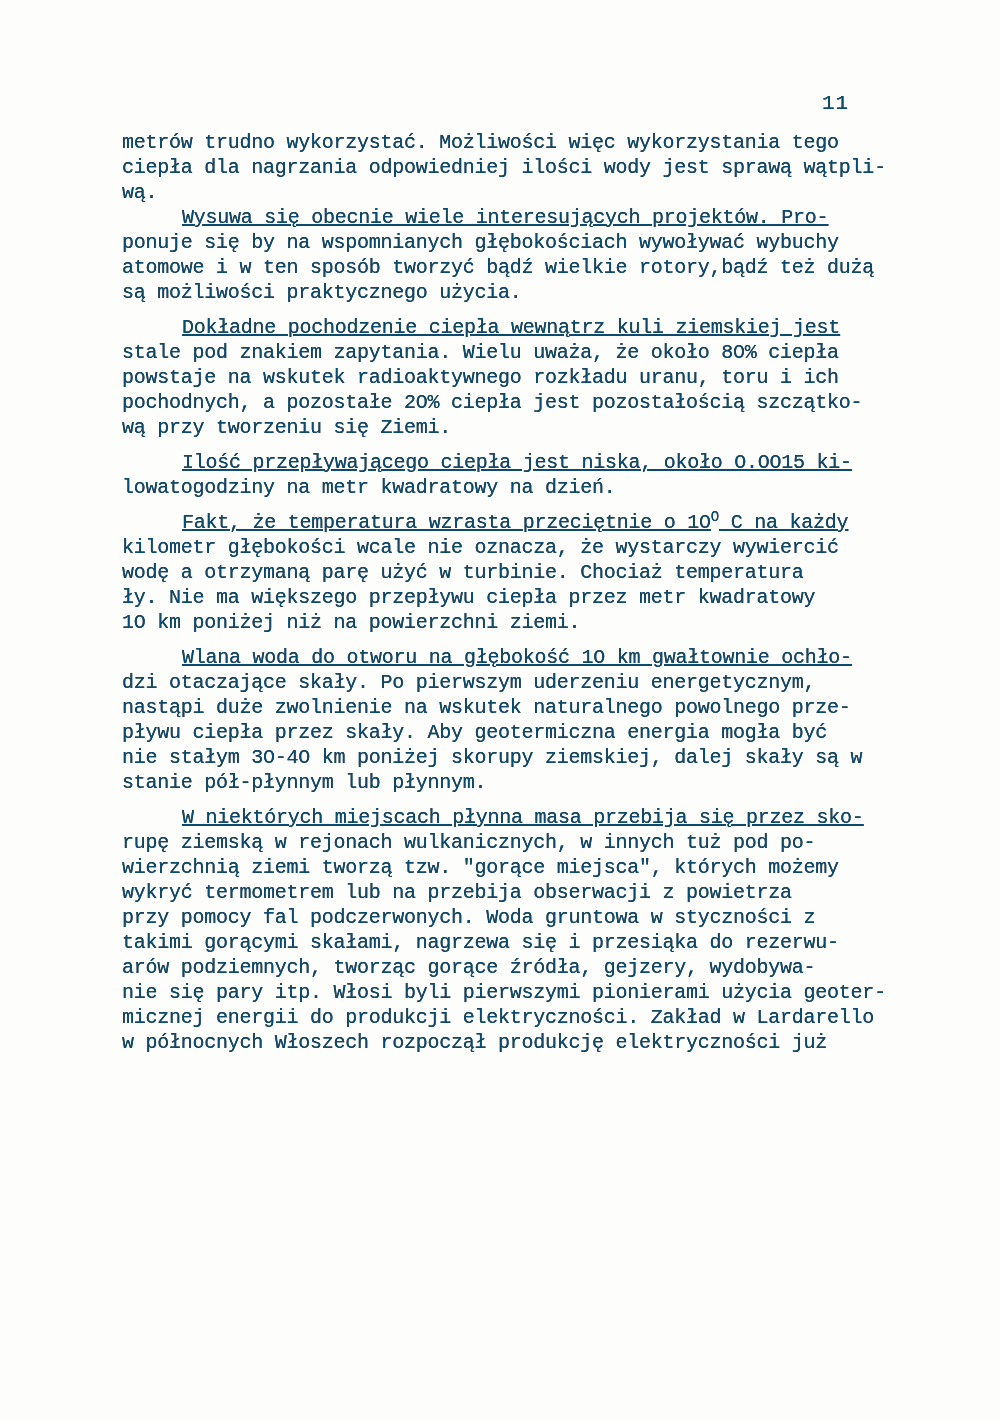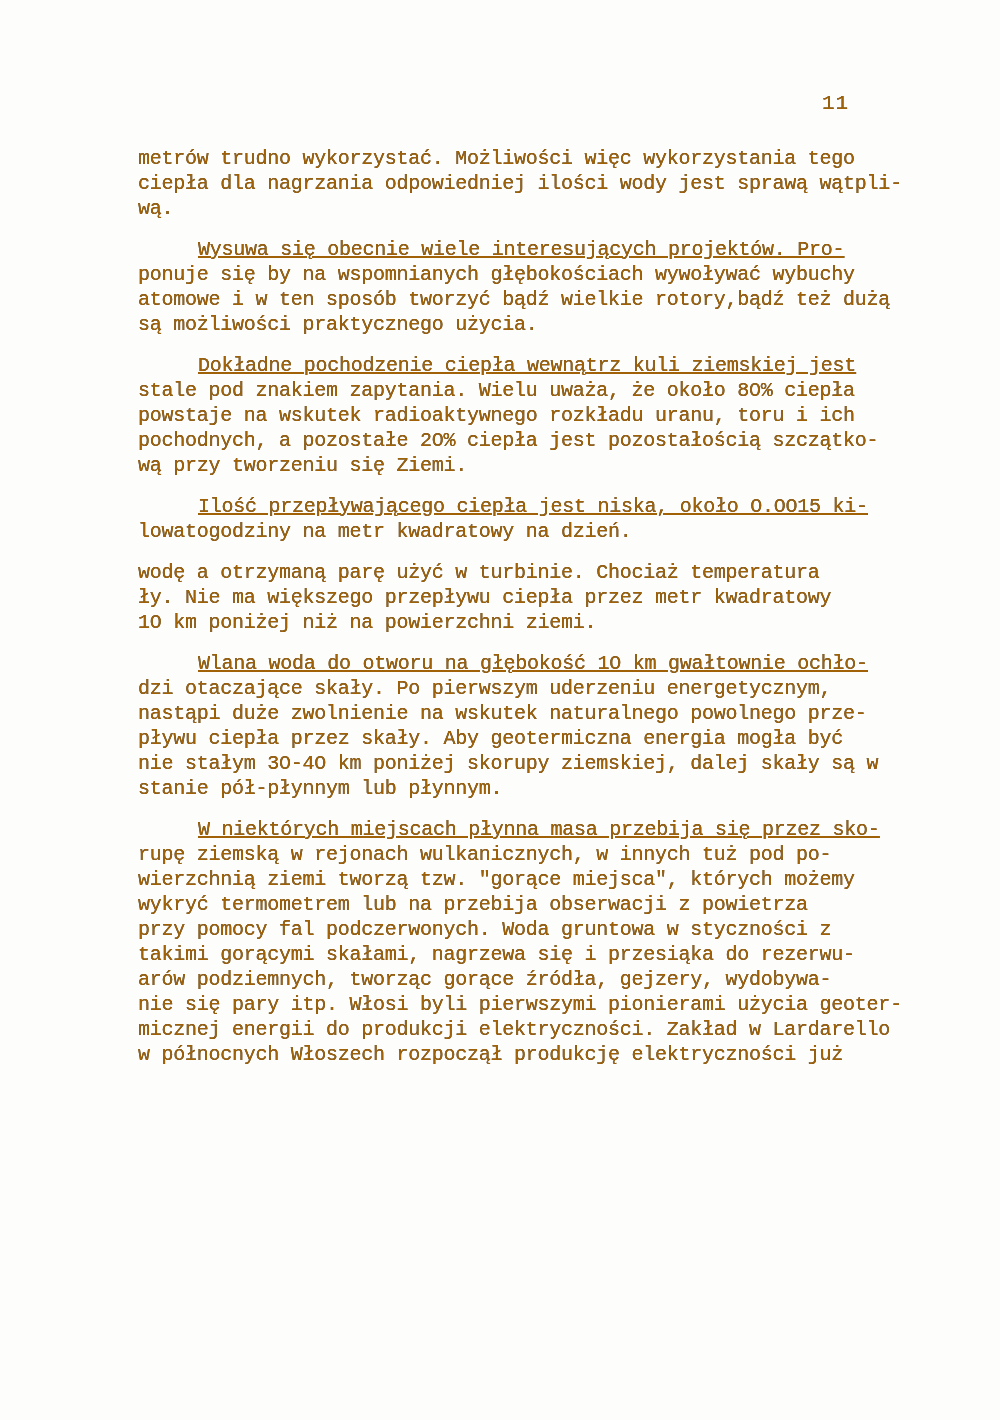--- a/index.html
+++ b/index.html
@@ -7,40 +7,40 @@
     padding: 0;
     background: #ffffff;
   }
   .sheet {
     position: relative;
     width: 1000px;
     height: 1420px;
     background: #fdfdfc;
     overflow: hidden;
     font-family: "Liberation Mono", "DejaVu Sans Mono", monospace;
-    color: #a16207;
+    color: #0c4a6e;
   }
   .page-number {
     position: absolute;
     top: 92px;
     left: 822px;
     font-size: 21px;
     letter-spacing: 1px;
     text-shadow: 0 0 0.6px rgba(10,10,10,0.85);
   }
   .body-text {
     position: absolute;
     top: 130px;
     left: 122px;
     width: 800px;
     font-size: 20px;
     line-height: 25px;
     text-shadow: 0 0 0.6px rgba(10,10,10,0.85);
   }
-  .para { margin: 16px; }
+  .para { margin: 0; }
   .para.gap { margin-top: 10px; }
   .line {
     white-space: pre;
     letter-spacing: -0.25px;
   }
   .line.indent { padding-left: 60px; text-decoration: underline; }
   .sup-o {
     display: inline-block;
     font-size: 14px;
     transform: translateY(-7px);
@@ -69,20 +69,22 @@
         <div class="line">stale pod znakiem zapytania. Wielu uważa, że około 8O% ciepła</div>
         <div class="line">powstaje na wskutek radioaktywnego rozkładu uranu, toru i ich</div>
         <div class="line">pochodnych, a pozostałe 2O% ciepła jest pozostałością szczątko-</div>
         <div class="line">wą przy tworzeniu się Ziemi.</div>
       </div>
       <div class="para gap">
         <div class="line indent">Ilość przepływającego ciepła jest niska, około O.OO15 ki-</div>
         <div class="line">lowatogodziny na metr kwadratowy na dzień.</div>
       </div>
       <div class="para gap">
+        <div class="line indent"><span>Fakt, że temperatura wzrasta przeciętnie o 1O</span><span class="sup-o">O</span><span> C na każdy</span></div>
+        <div class="line">kilometr głębokości wcale nie oznacza, że wystarczy wywiercić</div>
         <div class="line">wodę a otrzymaną parę użyć w turbinie. Chociaż temperatura</div>
         <div class="line">ły. Nie ma większego przepływu ciepła przez metr kwadratowy</div>
         <div class="line">1O km poniżej niż na powierzchni ziemi.</div>
       </div>
       <div class="para gap">
         <div class="line indent">Wlana woda do otworu na głębokość 1O km gwałtownie ochło-</div>
         <div class="line">dzi otaczające skały. Po pierwszym uderzeniu energetycznym,</div>
         <div class="line">nastąpi duże zwolnienie na wskutek naturalnego powolnego prze-</div>
         <div class="line">pływu ciepła przez skały. Aby geotermiczna energia mogła być</div>
         <div class="line">nie stałym 3O-4O km poniżej skorupy ziemskiej, dalej skały są w</div>

